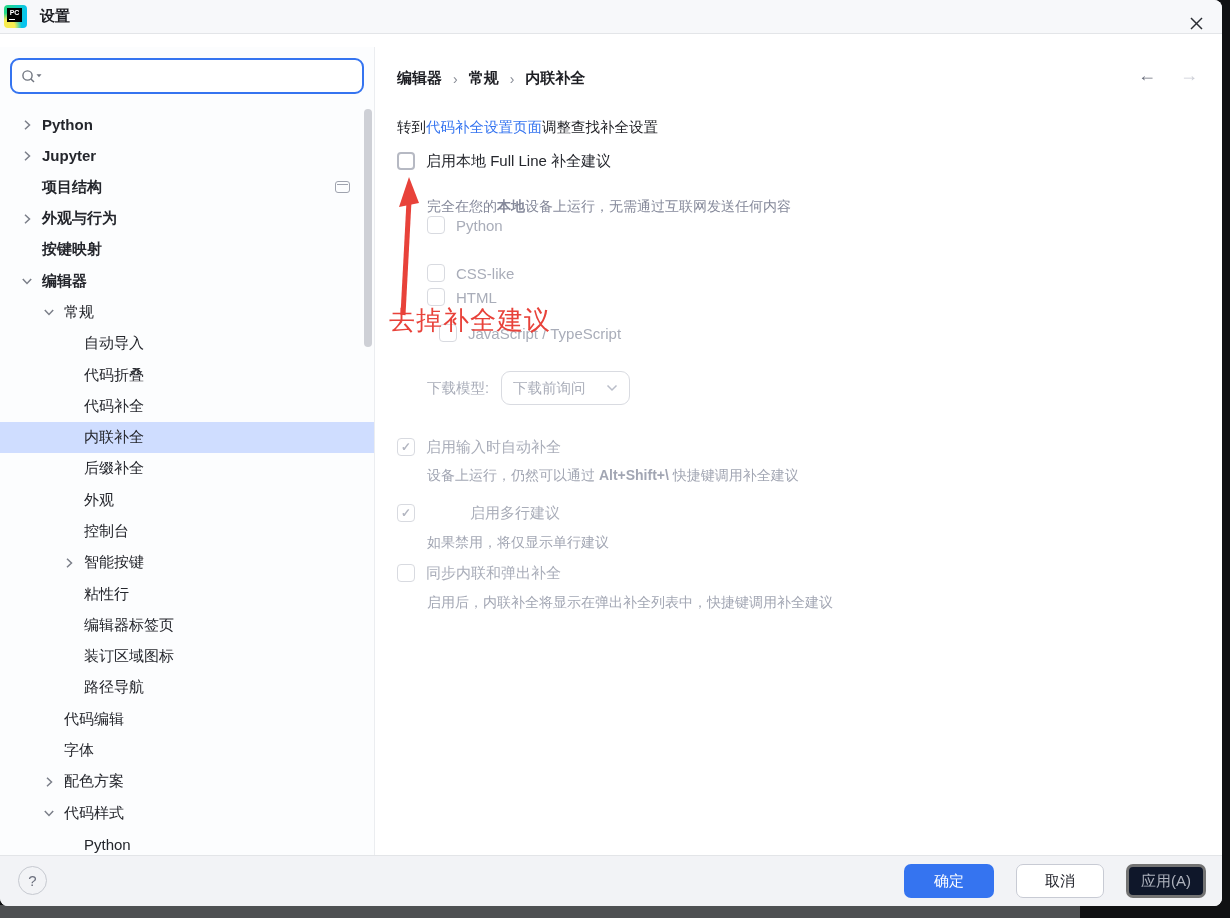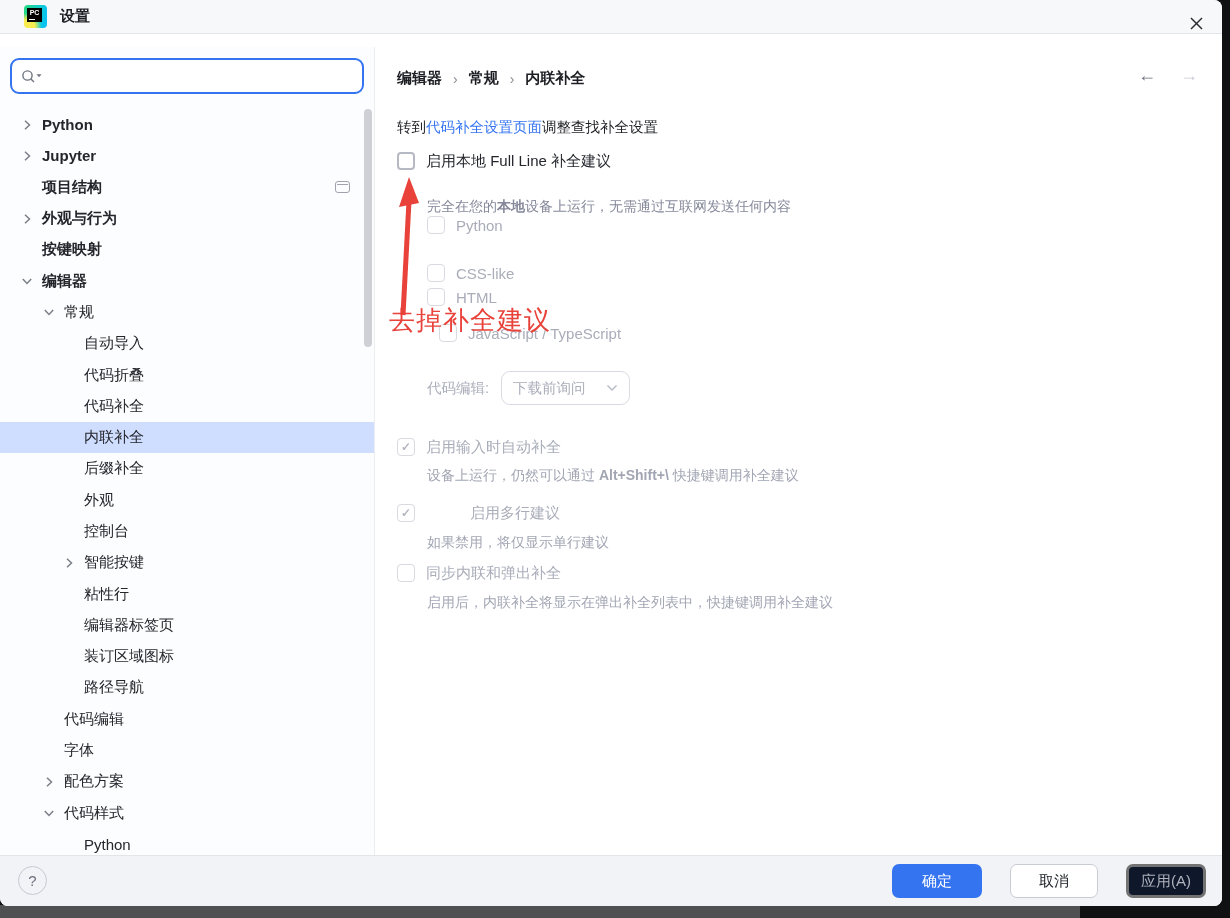--- a/index.html
+++ b/index.html
@@ -6,21 +6,21 @@
   html,body { width:1230px; height:918px; overflow:hidden; }
   body { background:#101113; font-family:"Liberation Sans", sans-serif; position:relative; }
 
   .strip-gray { position:absolute; left:0; bottom:0; width:1080px; height:13px; background:#4e5052; }
 
   .window { position:absolute; left:0; top:0; width:1222px; height:906px; background:#ffffff;
             border-radius:0 8px 8px 8px; overflow:hidden; }
 
   
   .titlebar { height:34px; background:#f7f8fa; border-bottom:1px solid #e3e5e8;
-              display:flex; align-items:center; padding-left:24px; position:relative; }
+              display:flex; align-items:center; padding-left:4px; position:relative; }
   .app-icon { width:23px; height:23px; border-radius:4px; position:relative; flex:none;
               background: radial-gradient(circle at 15% 95%, #f8ec50 0%, #f8ec50 25%, rgba(248,236,80,0) 48%),
                           linear-gradient(100deg, #21d789 10%, #07c3f2 90%); }
   .app-icon .inner { position:absolute; left:3px; top:3px; width:15px; height:14px; background:#000;
                      color:#fff; font-size:7px; font-weight:700; line-height:9px; text-align:center; }
   .app-icon .inner::after { content:""; position:absolute; left:2px; bottom:2px; width:6px; height:1.5px; background:#fff; }
   .win-title { margin-left:13px; font-size:15px; font-weight:600; color:#1e1f24; }
   .close-btn { position:absolute; right:16px; top:13px; width:20px; height:20px; display:flex;
                align-items:center; justify-content:center; cursor:pointer; }
 
@@ -77,21 +77,21 @@
   .annot-text { position:absolute; left:13px; top:256px; font-size:26px; color:#e8423a; font-weight:400;
                 letter-spacing:1px; white-space:nowrap; }
   .annot-arrow { position:absolute; left:16px; top:128px; }
 
   
   .footer { position:absolute; left:0; right:0; bottom:0; height:51px; background:#f2f3f6;
             border-top:1px solid #e3e5e8; }
   .help-btn { position:absolute; left:18px; top:10px; width:29px; height:29px; border:1px solid #c6c9d0;
               border-radius:50%; color:#6c707e; font-size:15px; display:flex; align-items:center;
               justify-content:center; cursor:pointer; background:#fff0; }
-  .btns { position:absolute; right:16px; top:8px; display:flex; gap:28px; }
+  .btns { position:absolute; right:16px; top:8px; display:flex; gap:22px; }
   .btn { height:34px; border-radius:7px; font-size:15px; display:flex; align-items:center;
          justify-content:center; font-family:"Liberation Sans", sans-serif; cursor:pointer; }
   .btn-primary { width:90px; background:#3574f0; color:#fff; border:none; }
   .btn-secondary { width:88px; background:#fff; color:#20222a; border:1px solid #c8cbd4; }
   .btn-disabled { width:80px; background:#0f172a; color:#aeb2bd; border:3px solid #737373; cursor:default; }
 </style>
 </head>
 <body>
 
 <div class="strip-gray"></div>
@@ -373,21 +373,21 @@
     <div class="cbrow disabled" style="left:51px; top:240px;">
       <span class="cb"></span>
       <span class="cblabel">HTML</span>
     </div>
     <div class="cbrow disabled" style="left:51px; top:276px;margin-left:12px;">
       <span class="cb"></span>
       <span class="cblabel">JavaScript / TypeScript</span>
     </div>
 
     <div class="dl-row">
-      <span class="dl-label">代码编辑:</span>
+      <span class="dl-label">下载模型:</span>
       <div class="dropdown">
         <span>下载前询问</span>
         <svg width="12" height="8" viewBox="0 0 12 8">
             <polyline points="1.5,1.5 6,6 10.5,1.5" fill="none" stroke="#b9bdc9" stroke-width="1.5"></polyline>
           </svg>
       </div>
     </div>
 
     <div class="cbrow disabled" style="left:21px; top:390px;">
       <span class="cb checked"></span>

